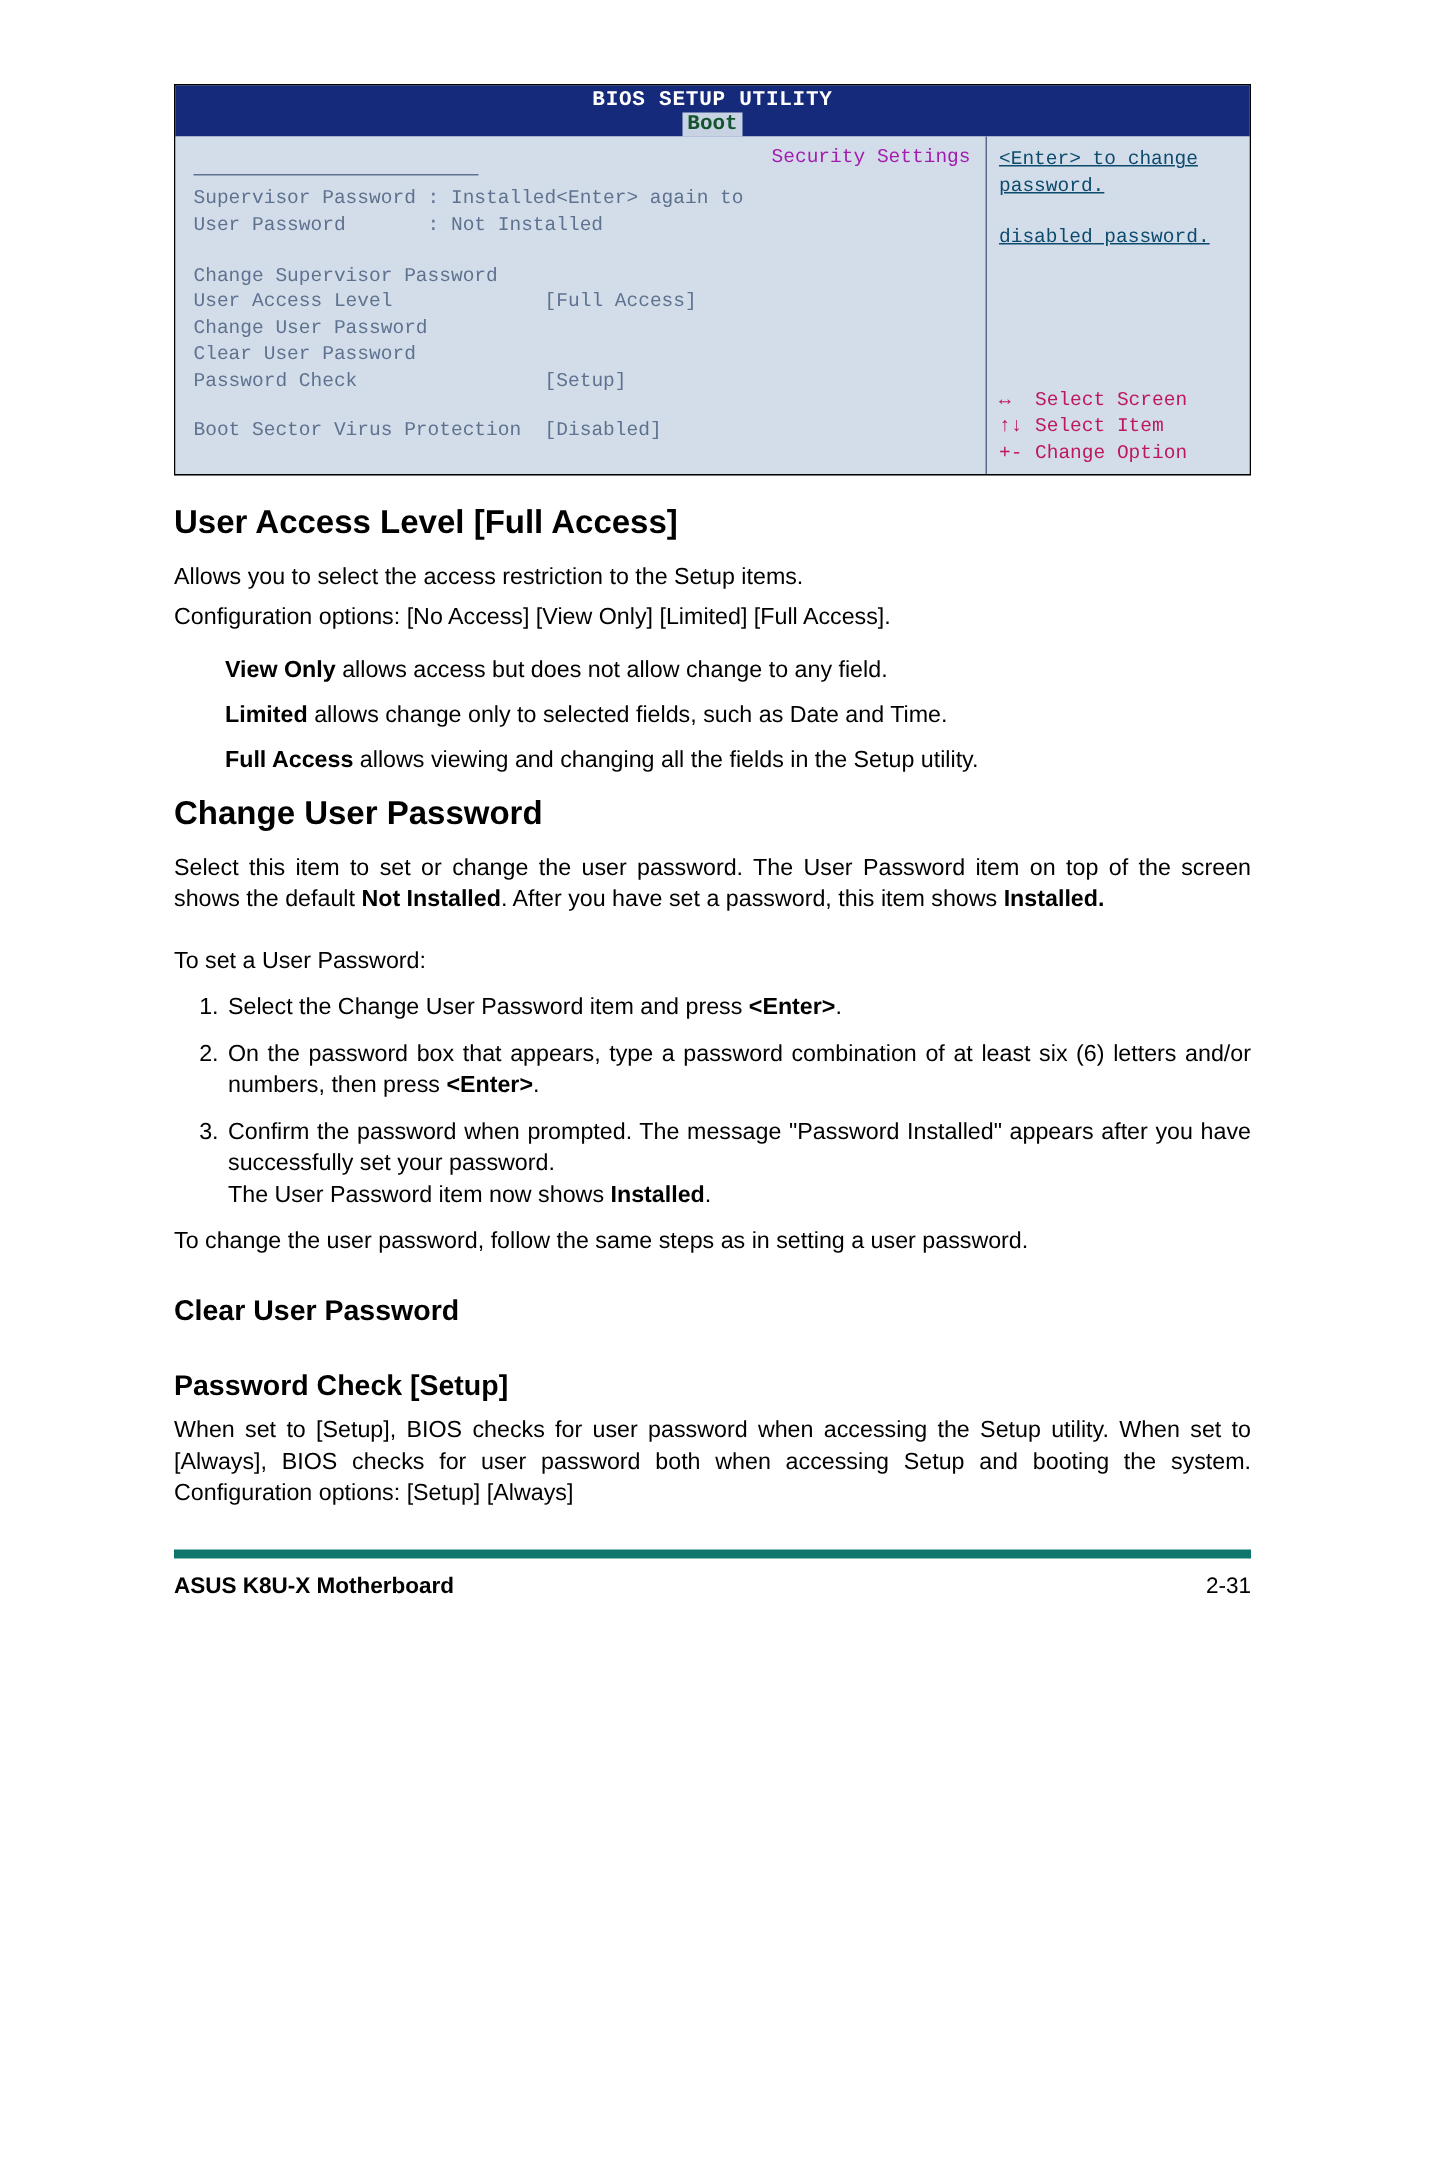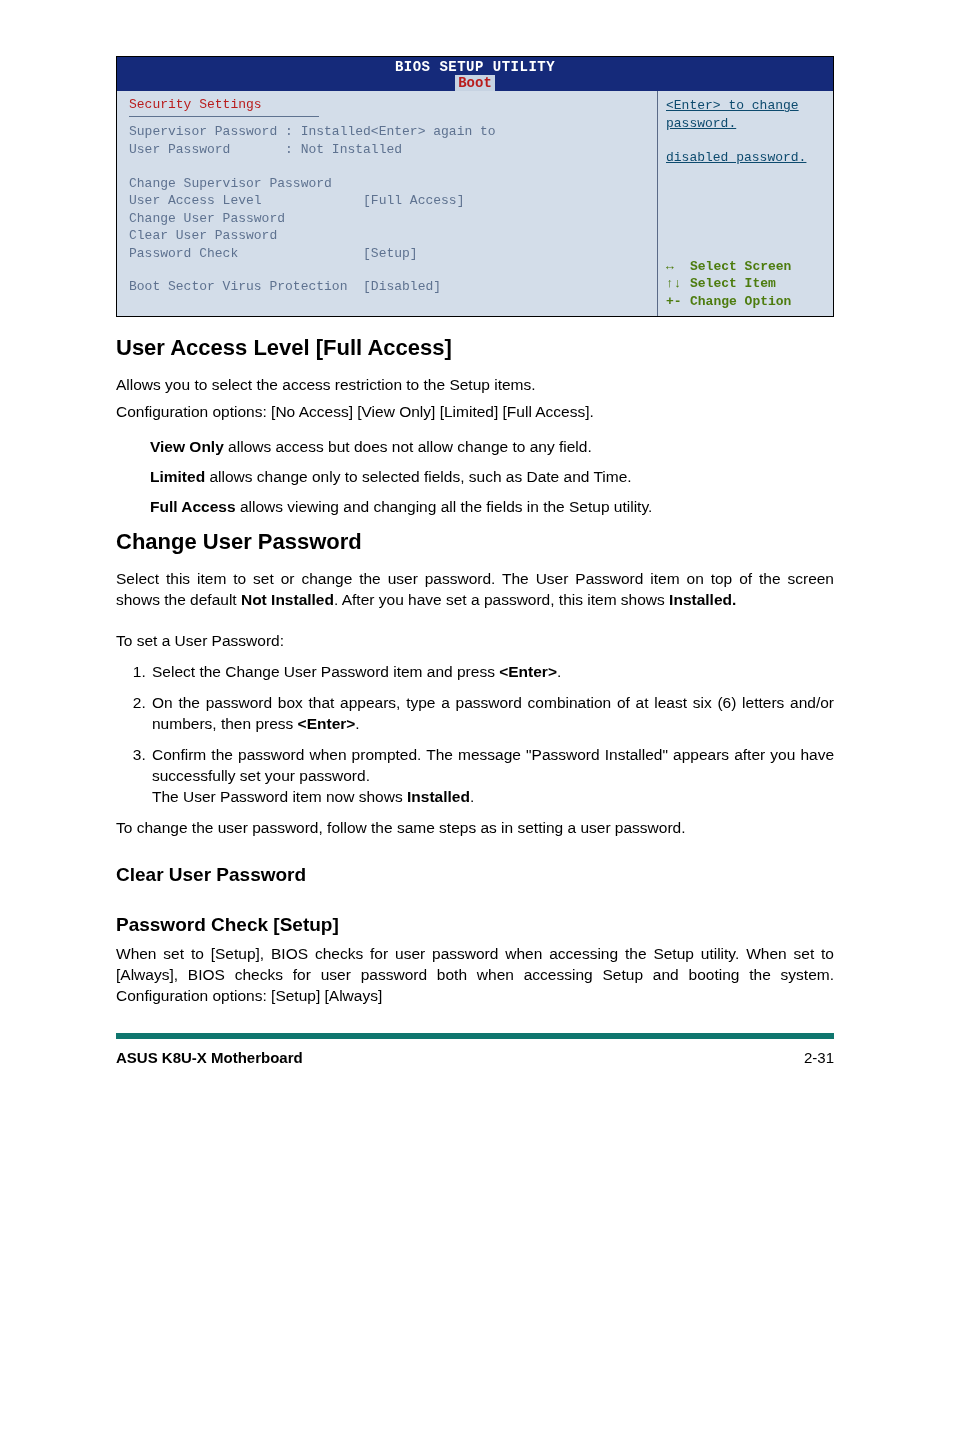--- a/index.html
+++ b/index.html
@@ -32,21 +32,21 @@
     letter-spacing: 0.5px;
   }
   .bios-header-sub {
     color: #8fb0d8;
     font-family: "Courier New", monospace;
     font-size: 14px;
     font-weight: bold;
   }
   .bios-header-sub .hl {
     background: #c7d3e2;
-    color: #b91c1c;
+    color: #14532d;
     padding: 0 3px;
   }
   .bios-body {
     display: flex;
     font-family: "Courier New", monospace;
     font-size: 13px;
     background: #d3dde9;
   }
   .bios-left {
     flex: 1;
@@ -55,32 +55,33 @@
     color: #5e7290;
     position: relative;
     min-height: 198px;
   }
   .bios-right {
     width: 175px;
     padding: 6px 8px;
     color: #5e7290;
   }
   .sec-title {
-    color: #b91c1c;
+    color: #a21caf;
+    text-align: right;
   }
   .sec-divider {
     border-top: 1px solid #5e7290;
     margin: 4px 0 6px 0;
     width: 190px;
   }
   .bios-row { white-space: pre; line-height: 1.35; }
   .bios-blank { height: 16px; }
   .help-block {
-    color: #4d7c0f;
-    font-weight: bold;
+    color: #be185d;
+    font-weight: normal;
     line-height: 1.35;
     white-space: pre;
   }
   .help-block .arrow { display:inline-block; width:24px; }
   .help-disabled { color:#0c4a6e; line-height:1.35; white-space: pre; text-decoration: underline; }
 
   h2.section-h2 {
     font-size: 22px;
     margin: 0 0 14px 0;
   }

